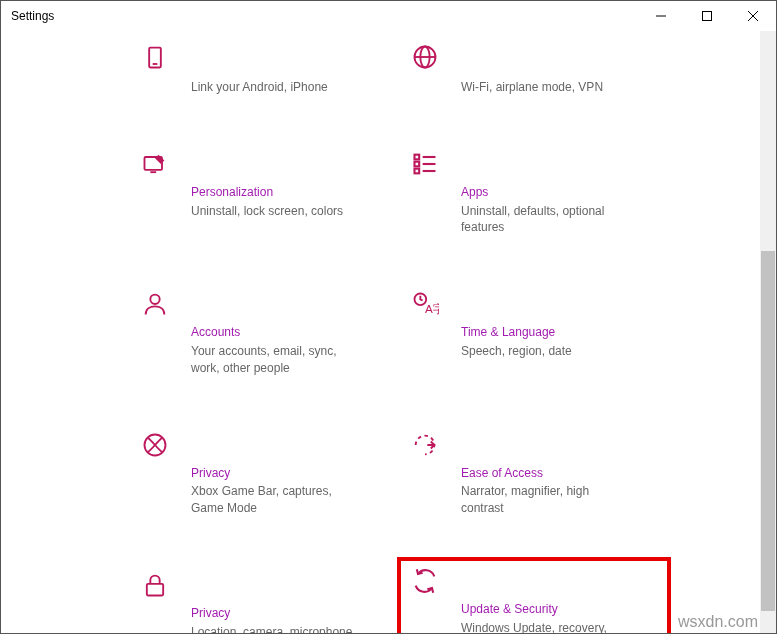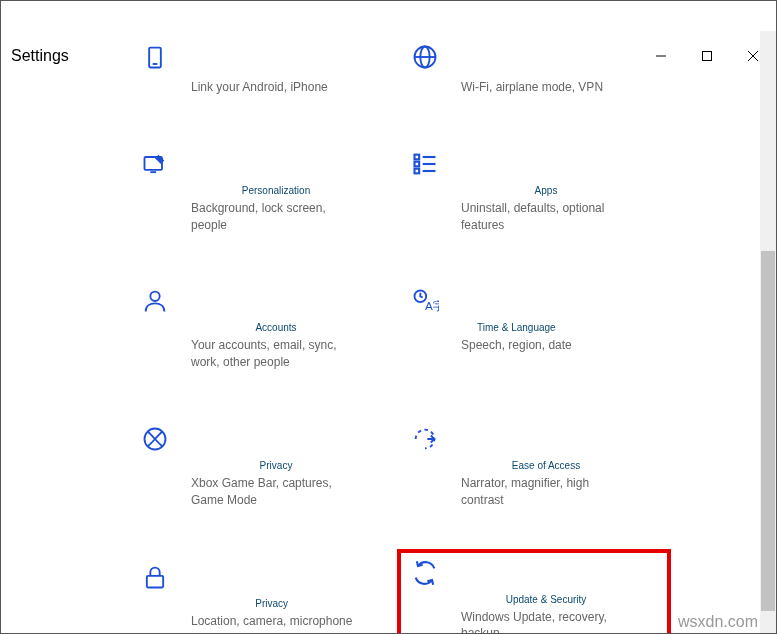--- a/index.html
+++ b/index.html
@@ -10,23 +10,22 @@
       height: 634px;
       overflow: hidden;
       position: relative;
       border: 1px solid #555;
     }
     .titlebar {
       height: 30px;
       display: flex;
       align-items: center;
       padding-left: 10px;
-      font-size: 16px;
+      font-size: 12px;
       color: #000;
-      margin-top: 40px;
     }
     .titlebar-spacer { flex: 1; }
     .winbtn {
       width: 46px;
       height: 30px;
       display: flex;
       align-items: center;
       justify-content: center;
       font-family: "Segoe UI Symbol", sans-serif;
       font-size: 11px;
@@ -58,33 +57,32 @@
     .tile.highlighted {
       outline: 4px solid #e60000;
       outline-offset: -2px;
       padding-bottom: 30px;
       margin-top: -4px;
     }
     .tile-icon {
       width: 32px;
       height: 32px;
       flex-shrink: 0;
-      color: #1d4ed8;
+      color: #be185d;
       display: flex;
       align-items: center;
       justify-content: center;
     }
     .tile-icon svg { width: 28px; height: 28px; }
     .tile-text { padding-top: 0; margin-top: 36px; }
     .tile-title {
-      font-size: 10px;
-      color: #0c4a6e;
+      font-size: 12px;
+      color: #a21caf;
       font-weight: 400;
       line-height: 1.4;
-      text-align: center;
     }
     .tile-desc {
       font-size: 12px;
       color: #666;
       line-height: 1.4;
       margin-top: 2px;
       max-width: 170px;
     }
     .scrollbar {
       position: absolute;
@@ -167,21 +165,21 @@
     <div class="tile">
       <div class="tile-icon">
         <svg viewBox="0 0 24 24" fill="none" stroke="currentColor" stroke-width="1.6">
             <rect x="3" y="6" width="15" height="11" rx="1"></rect>
             <line x1="8" y1="19" x2="13" y2="19"></line>
             <path d="M15 4 L20 9 L17 12 L12 7 Z" fill="currentColor" stroke="none"></path>
           </svg>
       </div>
       <div class="tile-text">
         <div class="tile-title">Personalization</div>
-        <div class="tile-desc">Background, lock screen, people</div>
+        <div class="tile-desc">Uninstall, lock screen, colors</div>
       </div>
     </div>
 
     <div class="tile">
       <div class="tile-icon">
         <svg viewBox="0 0 24 24" fill="none" stroke="currentColor" stroke-width="1.8">
             <rect x="3" y="4" width="4" height="4"></rect>
             <rect x="3" y="10" width="4" height="4"></rect>
             <rect x="3" y="16" width="4" height="4"></rect>
             <line x1="10" y1="6" x2="21" y2="6"></line>

